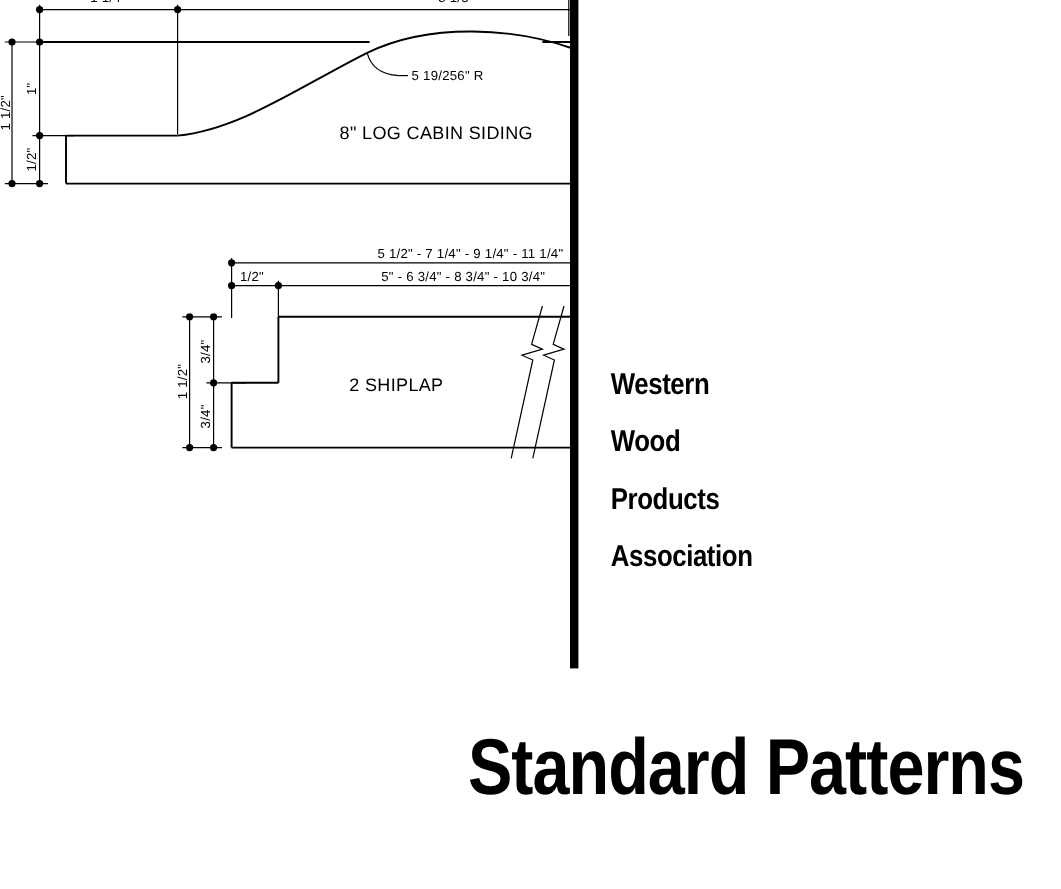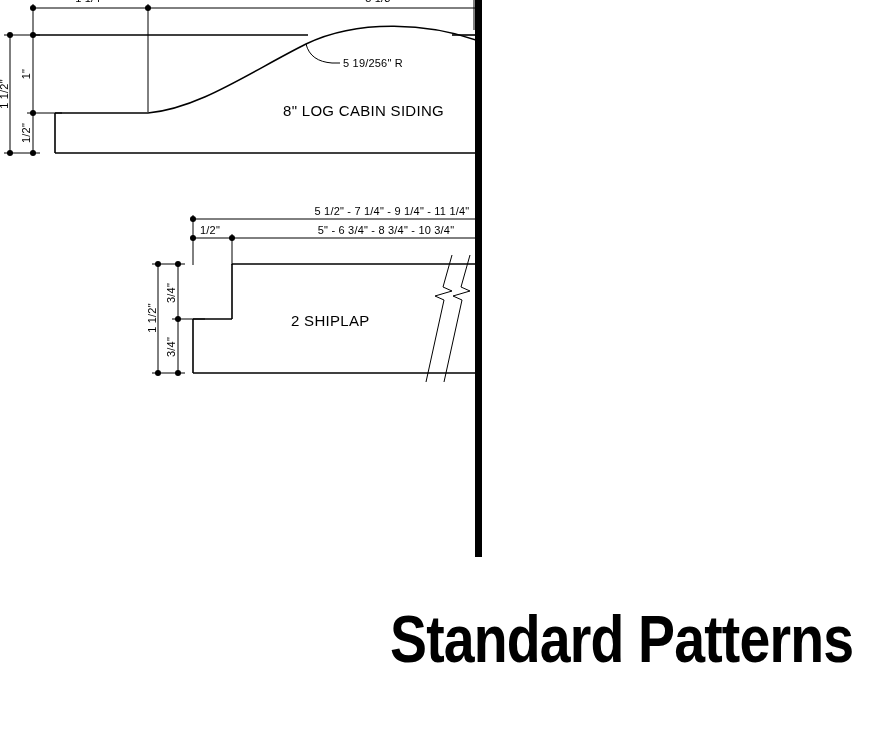--- a/index.html
+++ b/index.html
@@ -231,16 +231,22 @@
         </g>
 
         <text class="part-txt" x="291" y="326">2 SHIPLAP</text>
       </g>
 
     </svg>
   </div>
 
   <div id="divider"></div>
 
+  <div id="assoc-block">
+    <div class="assoc-line">Western</div>
+    <div class="assoc-line">Wood</div>
+    <div class="assoc-line">Products</div>
+    <div class="assoc-line">Association</div>
+  </div>
 
   <div id="main-title">Standard Patterns</div>
 
 </div>
 
 </body></html>

